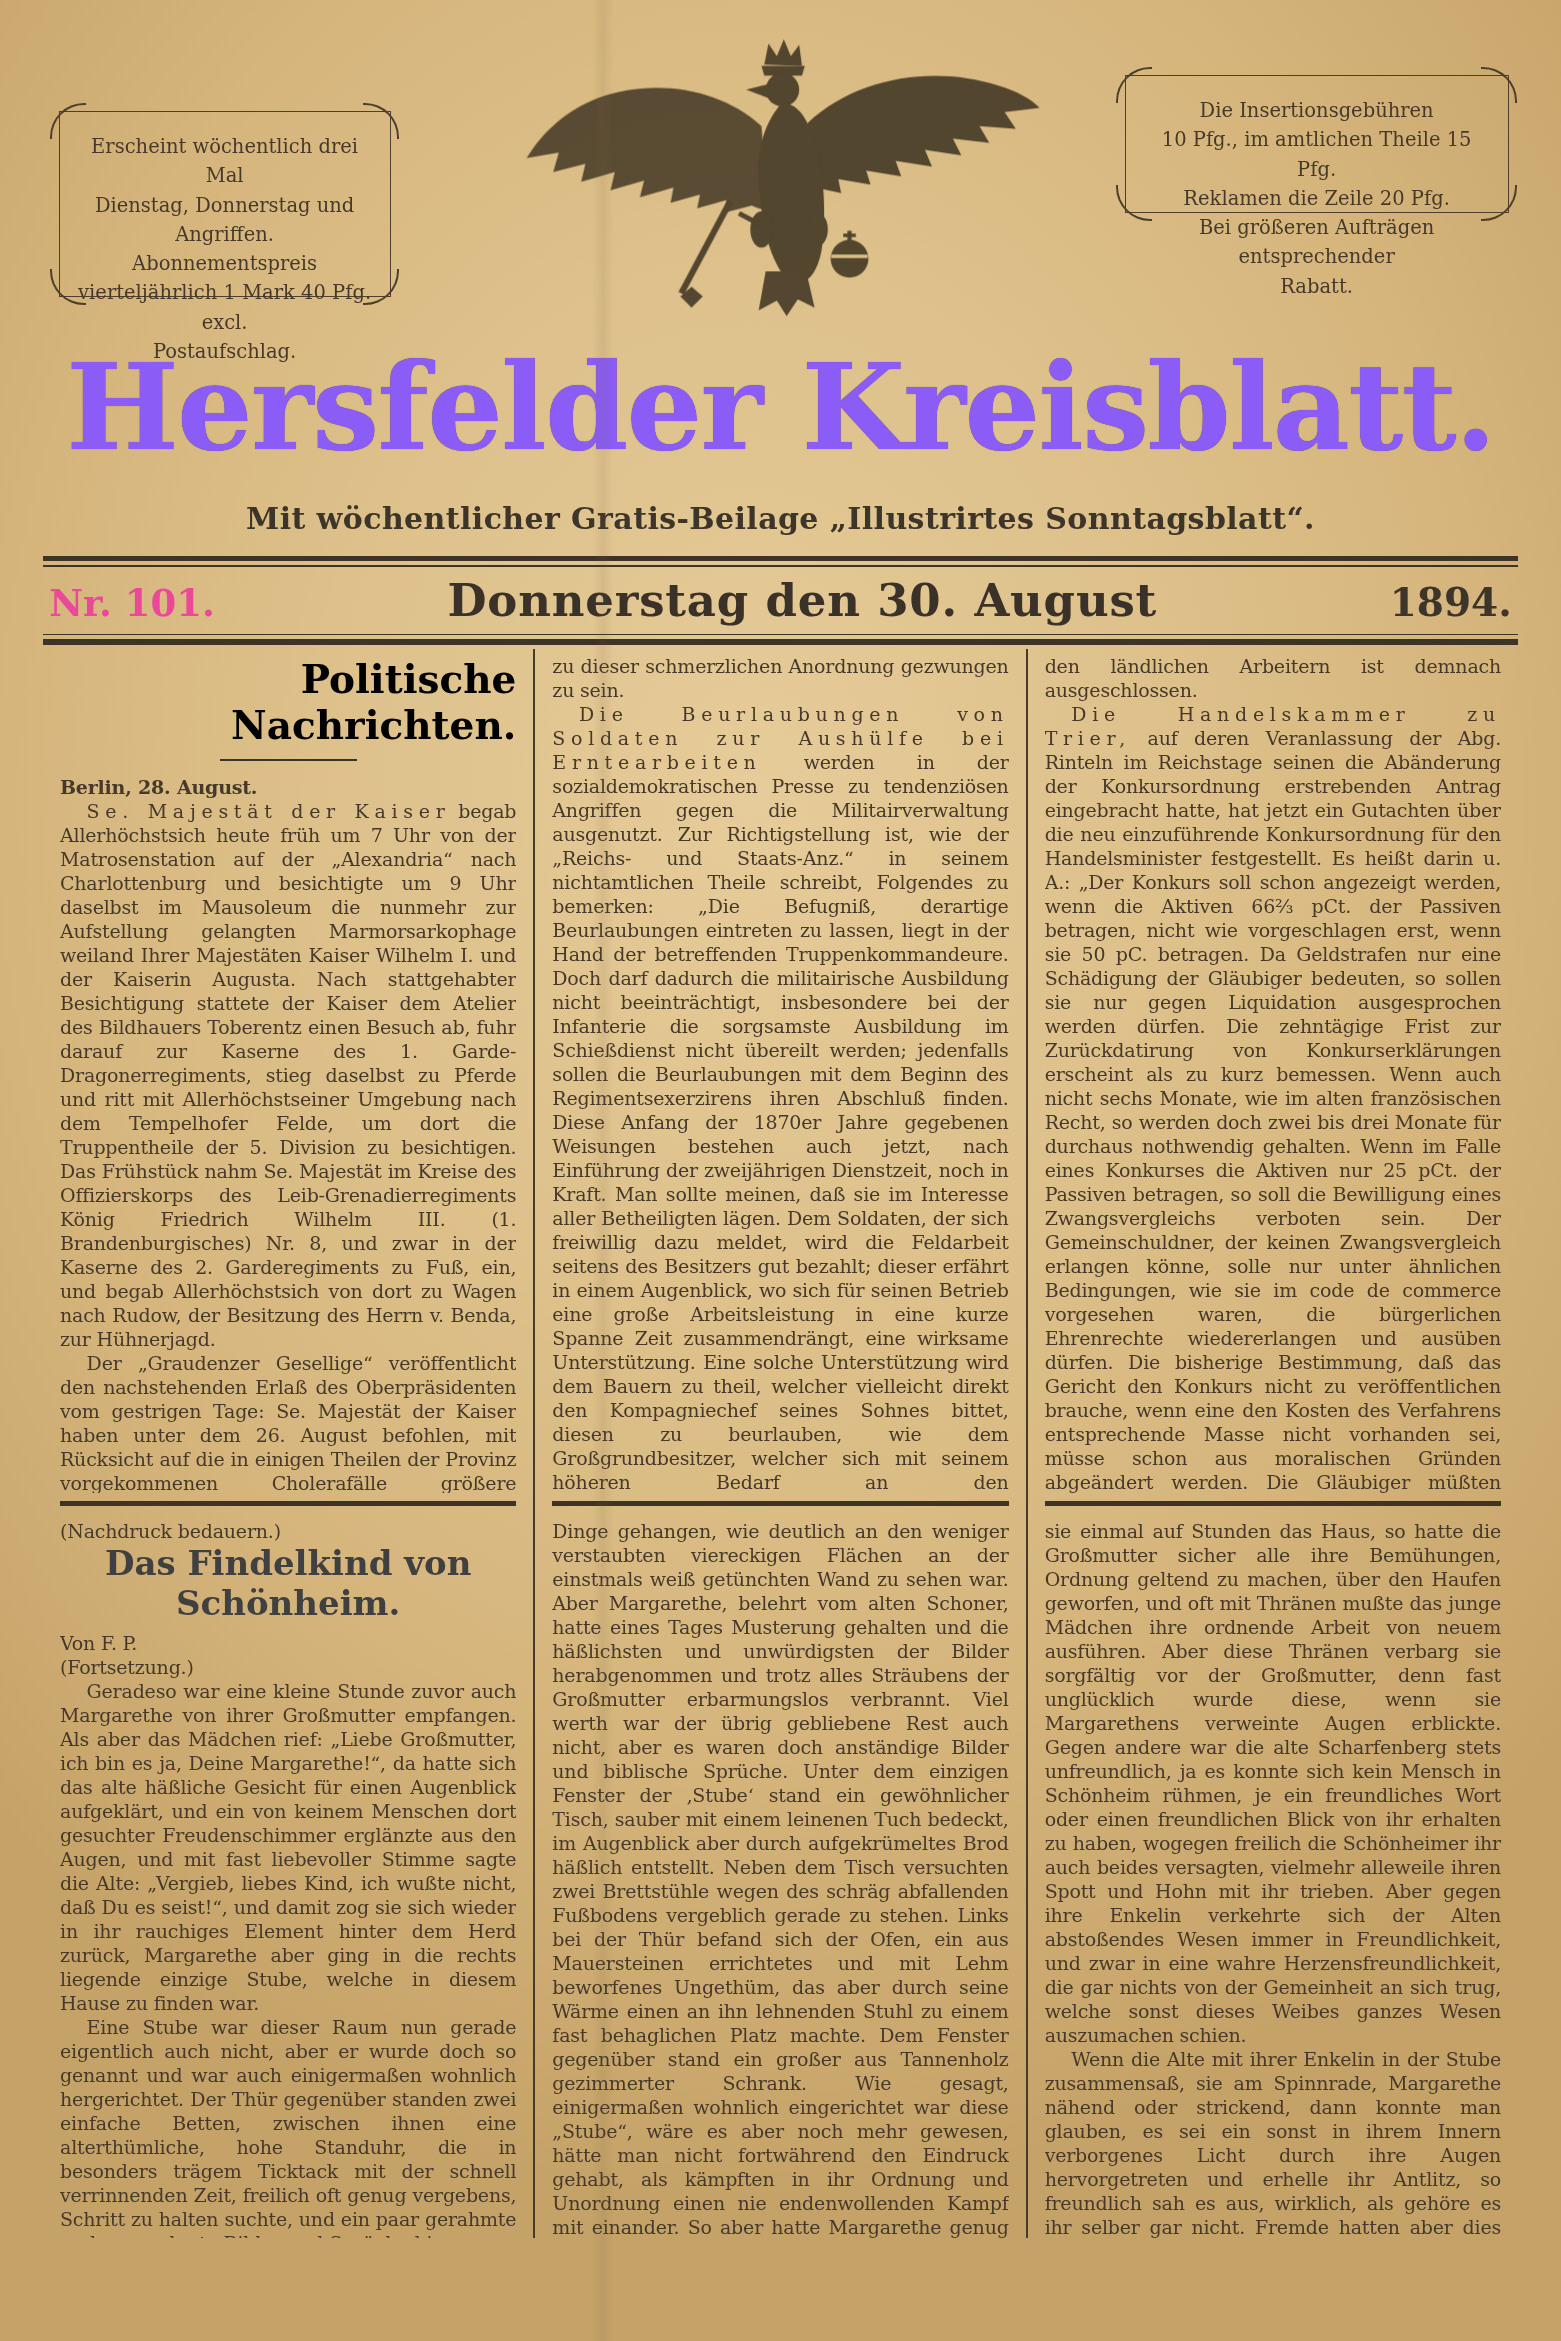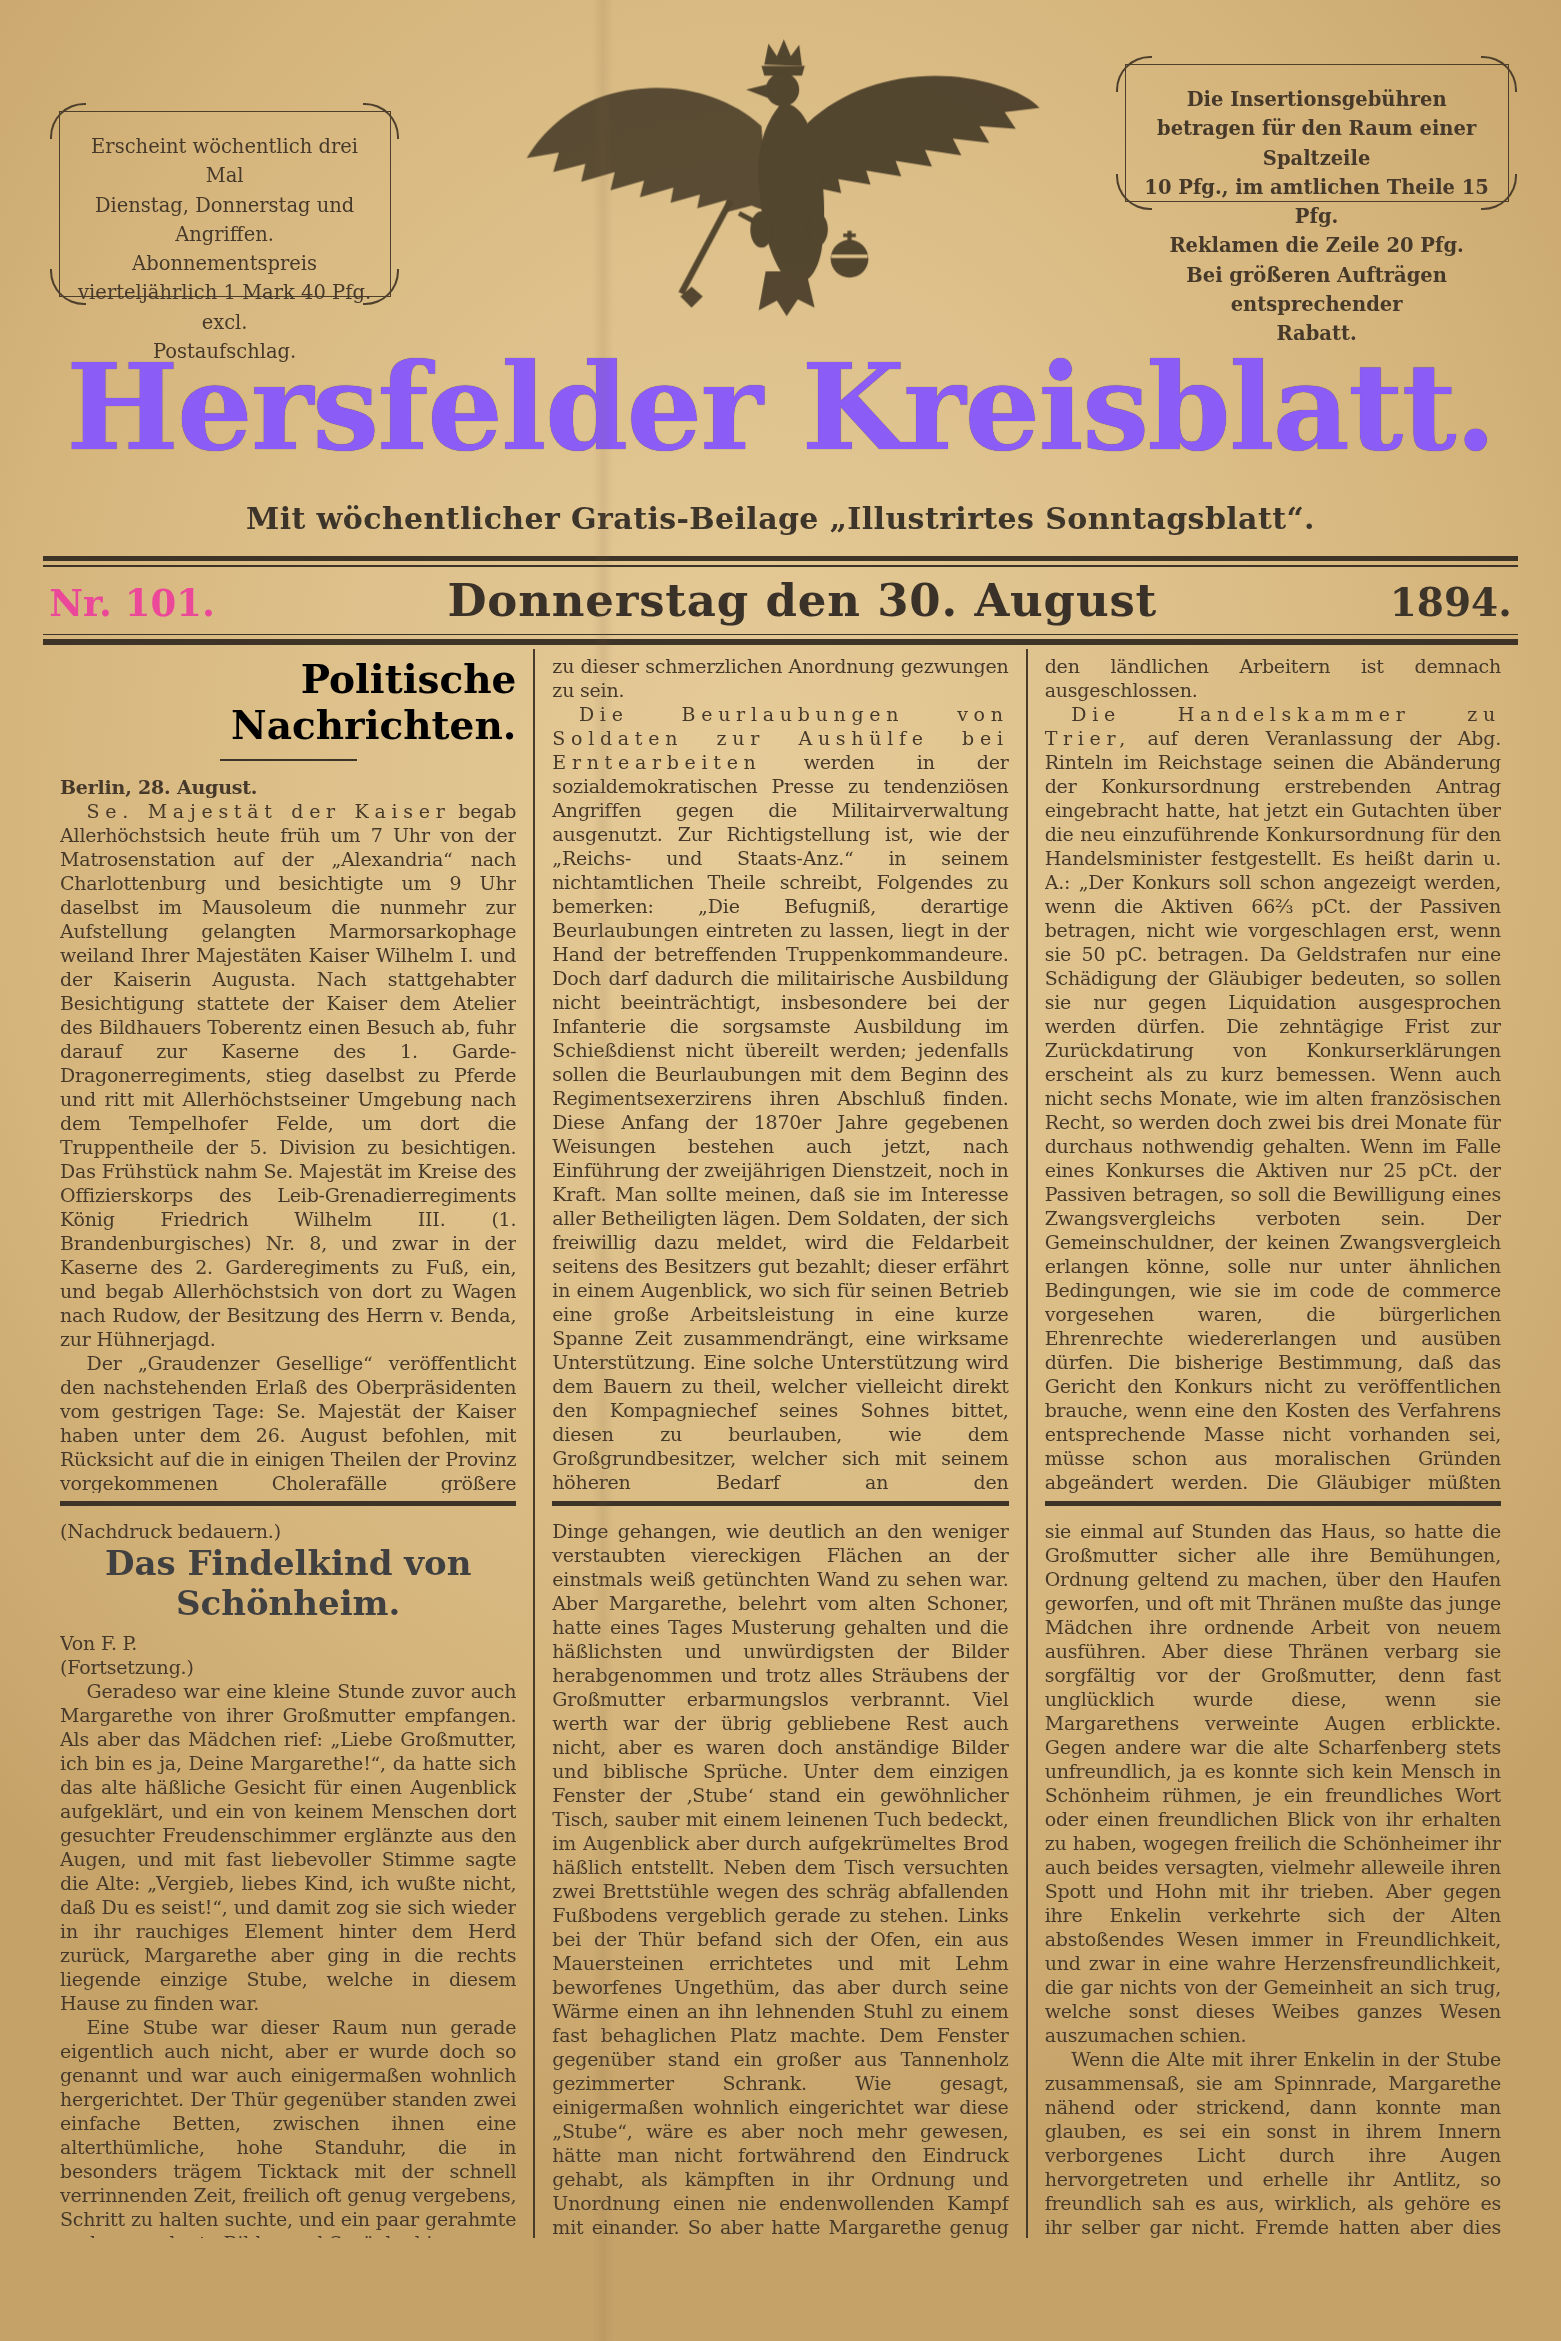--- a/index.html
+++ b/index.html
@@ -18,21 +18,21 @@
   .notice-box{
     position:absolute;border:1.6px solid #4d3f2c;padding:20px 14px;box-sizing:border-box;
     text-align:center;font-size:19.5px;line-height:1.5;font-weight:500;color:#44372а;
   }
   .notice-box .corner{position:absolute;width:34px;height:34px;pointer-events:none;}
   .corner.tl{top:-9.4px;left:-9.4px;border-top:2px solid #4d3f2c;border-left:2px solid #4d3f2c;border-top-left-radius:34px;}
   .corner.tr{top:-9.4px;right:-9.4px;border-top:2px solid #4d3f2c;border-right:2px solid #4d3f2c;border-top-right-radius:34px;}
   .corner.bl{bottom:-9.4px;left:-9.4px;border-bottom:2px solid #4d3f2c;border-left:2px solid #4d3f2c;border-bottom-left-radius:34px;}
   .corner.br{bottom:-9.4px;right:-9.4px;border-bottom:2px solid #4d3f2c;border-right:2px solid #4d3f2c;border-bottom-right-radius:34px;}
   .box-left{left:15.6px;top:111px;width:332px;height:186px;}
-  .box-right{right:9.4px;top:64px;width:384px;height:138px;font-weight:700;}
+  .box-right{right:9.4px;top:75px;width:384px;height:138px;font-weight:400;}
   .eagle{position:absolute;left:50%;top:6.2px;transform:translateX(-50%);width:531px;height:328px;}
 
   
   .masthead{text-align:center;font-weight:700;color:#8b5cf6;
     font-size:119px;line-height:1.0;letter-spacing:-1.6px;margin-top:4.7px;
     text-shadow:0 0 0.8px rgba(55,50,42,.8);}
   .subtitle{text-align:center;font-weight:700;font-size:30px;color:#3d342a;margin-top:34px;letter-spacing:0.4px;}
 
   .rule{background:#3d3327;}
   .r-thick{height:5.5px;}
@@ -115,21 +115,20 @@
         <rect x="469" y="306" width="18" height="5"></rect>
       </g>
     </svg>
 
     <div class="notice-box box-right">
       <span class="corner tl"></span>
       <span class="corner tr"></span>
       <span class="corner bl"></span>
       <span class="corner br"></span>
       <div>Die Insertionsgebühren</div>
-      <div>betragen für den Raum einer Spaltzeile</div>
       <div>10 Pfg., im amtlichen Theile 15 Pfg.</div>
       <div>Reklamen die Zeile 20 Pfg.</div>
       <div>Bei größeren Aufträgen entsprechender</div>
       <div>Rabatt.</div>
     </div>
   </div>
 
   <div class="masthead">Hersfelder Kreisblatt.</div>
   <div class="subtitle">Mit wöchentlicher Gratis-Beilage „Illustrirtes Sonntagsblatt“.</div>
 

